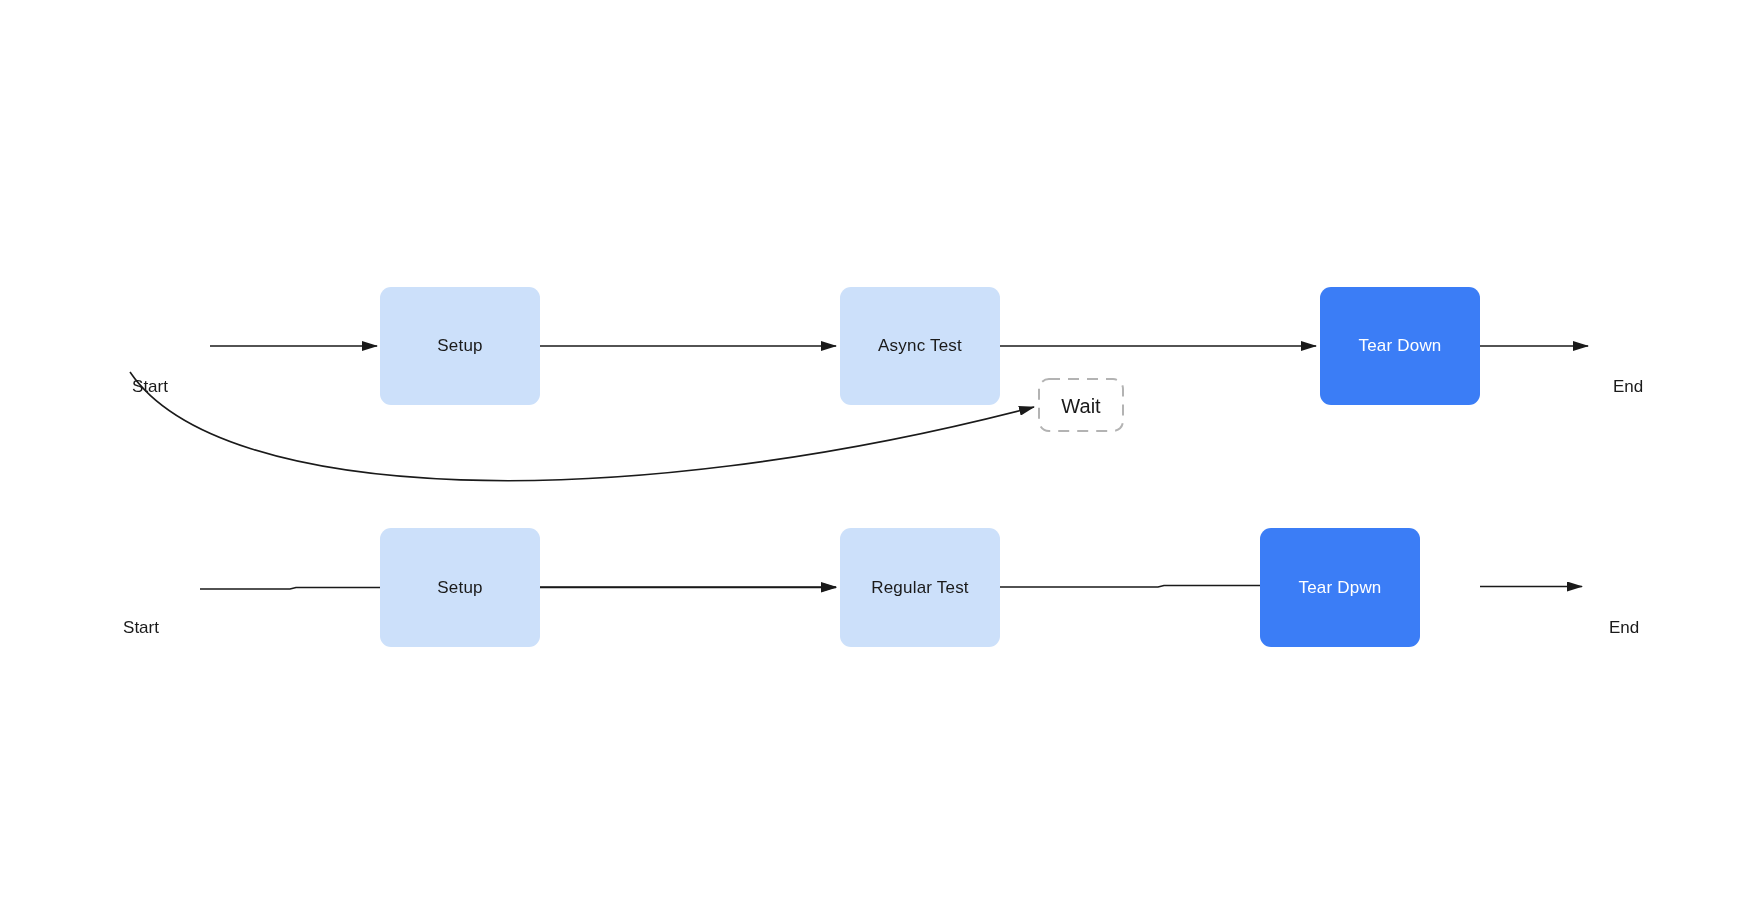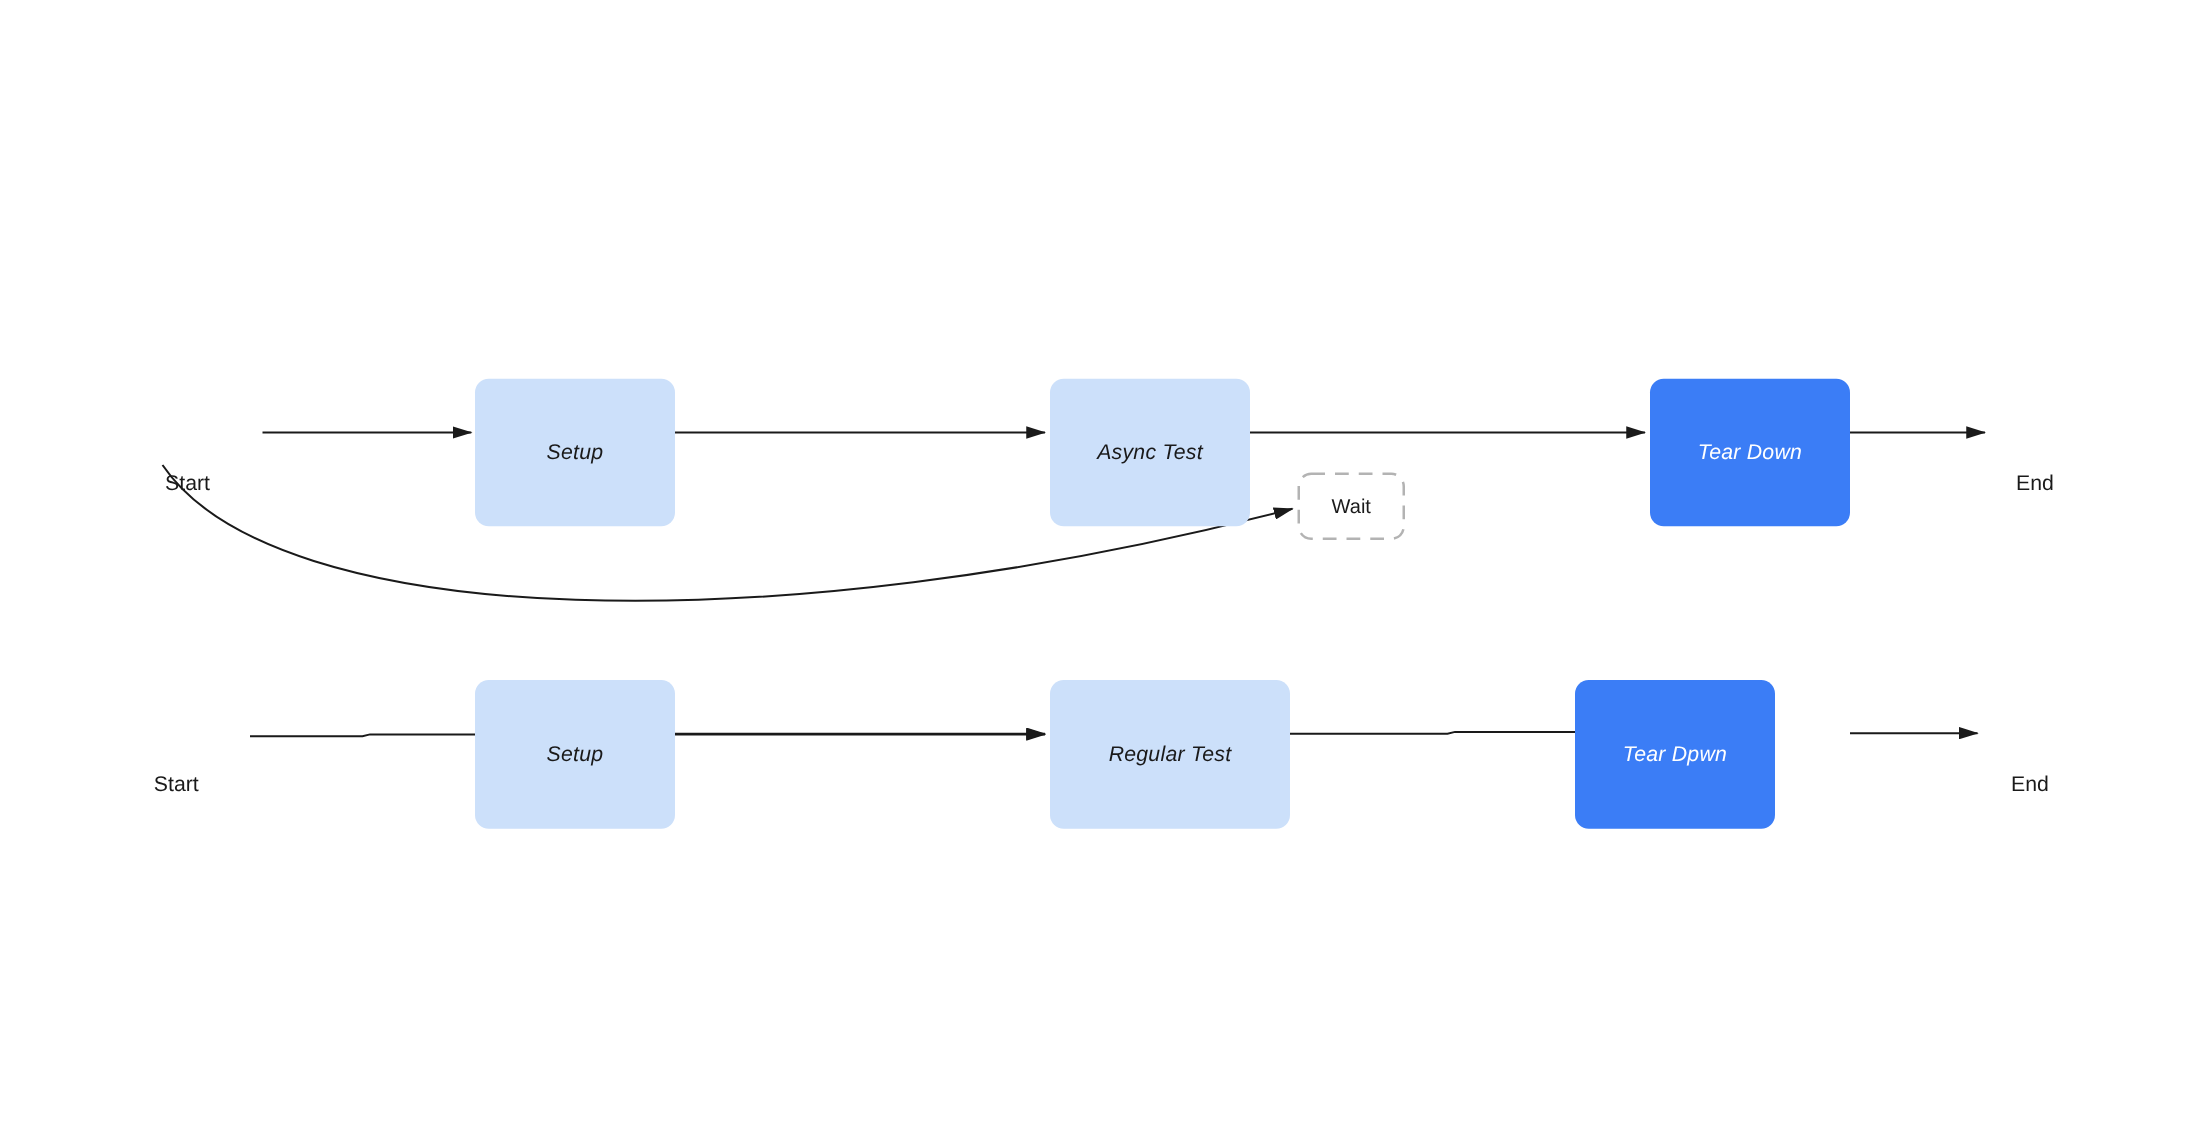--- a/index.html
+++ b/index.html
@@ -18,37 +18,36 @@
     width:1760px;height:907px;
     background:var(--background);
     font-family:"Liberation Sans", sans-serif;
     overflow:hidden;
   }
   .connector-layer{position:absolute;left:0;top:0;width:1760px;height:907px;}
   .flow-node{
     position:absolute;
     display:flex;align-items:center;justify-content:center;
     border-radius:11px;
-    font-size:17px;font-style:italic;
+    font-size:17px;
     letter-spacing:.2px;
-    margin-top:16px;
   }
   .flow-node.light{background:var(--light-node-fill);color:var(--light-node-text);}
   .flow-node.primary{background:var(--primary-node-fill);color:var(--primary-node-text);}
   .endpoint-label{
     position:absolute;
     transform:translate(-50%,-50%);
     font-size:17px;color:var(--label-text);
     white-space:nowrap;
     margin-top:40px;
   }
   .wait-label{
     position:absolute;
     transform:translate(-50%,-50%);
-    font-size:16px;color:var(--label-text);
+    font-size:20px;color:var(--label-text);
     white-space:nowrap;
   }
 </style>
 </head>
 <body>
 
 <div class="canvas">
 
   <svg class="connector-layer" width="1760" height="907" viewBox="0 0 1760 907" fill="none">
     <defs>
@@ -81,19 +80,19 @@
   <div class="flow-node primary" style="left:1320px;top:287px;width:160px;height:118px">Tear Down</div>
 
   <div class="endpoint-label" style="left:1628px;top:347px">End</div>
 
   <div class="wait-label" style="left:1081px;top:406px">Wait</div>
 
   <div class="endpoint-label" style="left:141px;top:588px">Start</div>
 
   <div class="flow-node light" style="left:380px;top:528px;width:160px;height:119px">Setup</div>
 
-  <div class="flow-node light" style="left:840px;top:528px;width:192px;height:119px">Regular Test</div>
+  <div class="flow-node light" style="left:840px;top:528px;width:160px;height:119px">Regular Test</div>
 
   <div class="flow-node primary" style="left:1260px;top:528px;width:160px;height:119px">Tear Dpwn</div>
 
   <div class="endpoint-label" style="left:1624px;top:588px">End</div>
 
 </div>
 
 </body></html>

